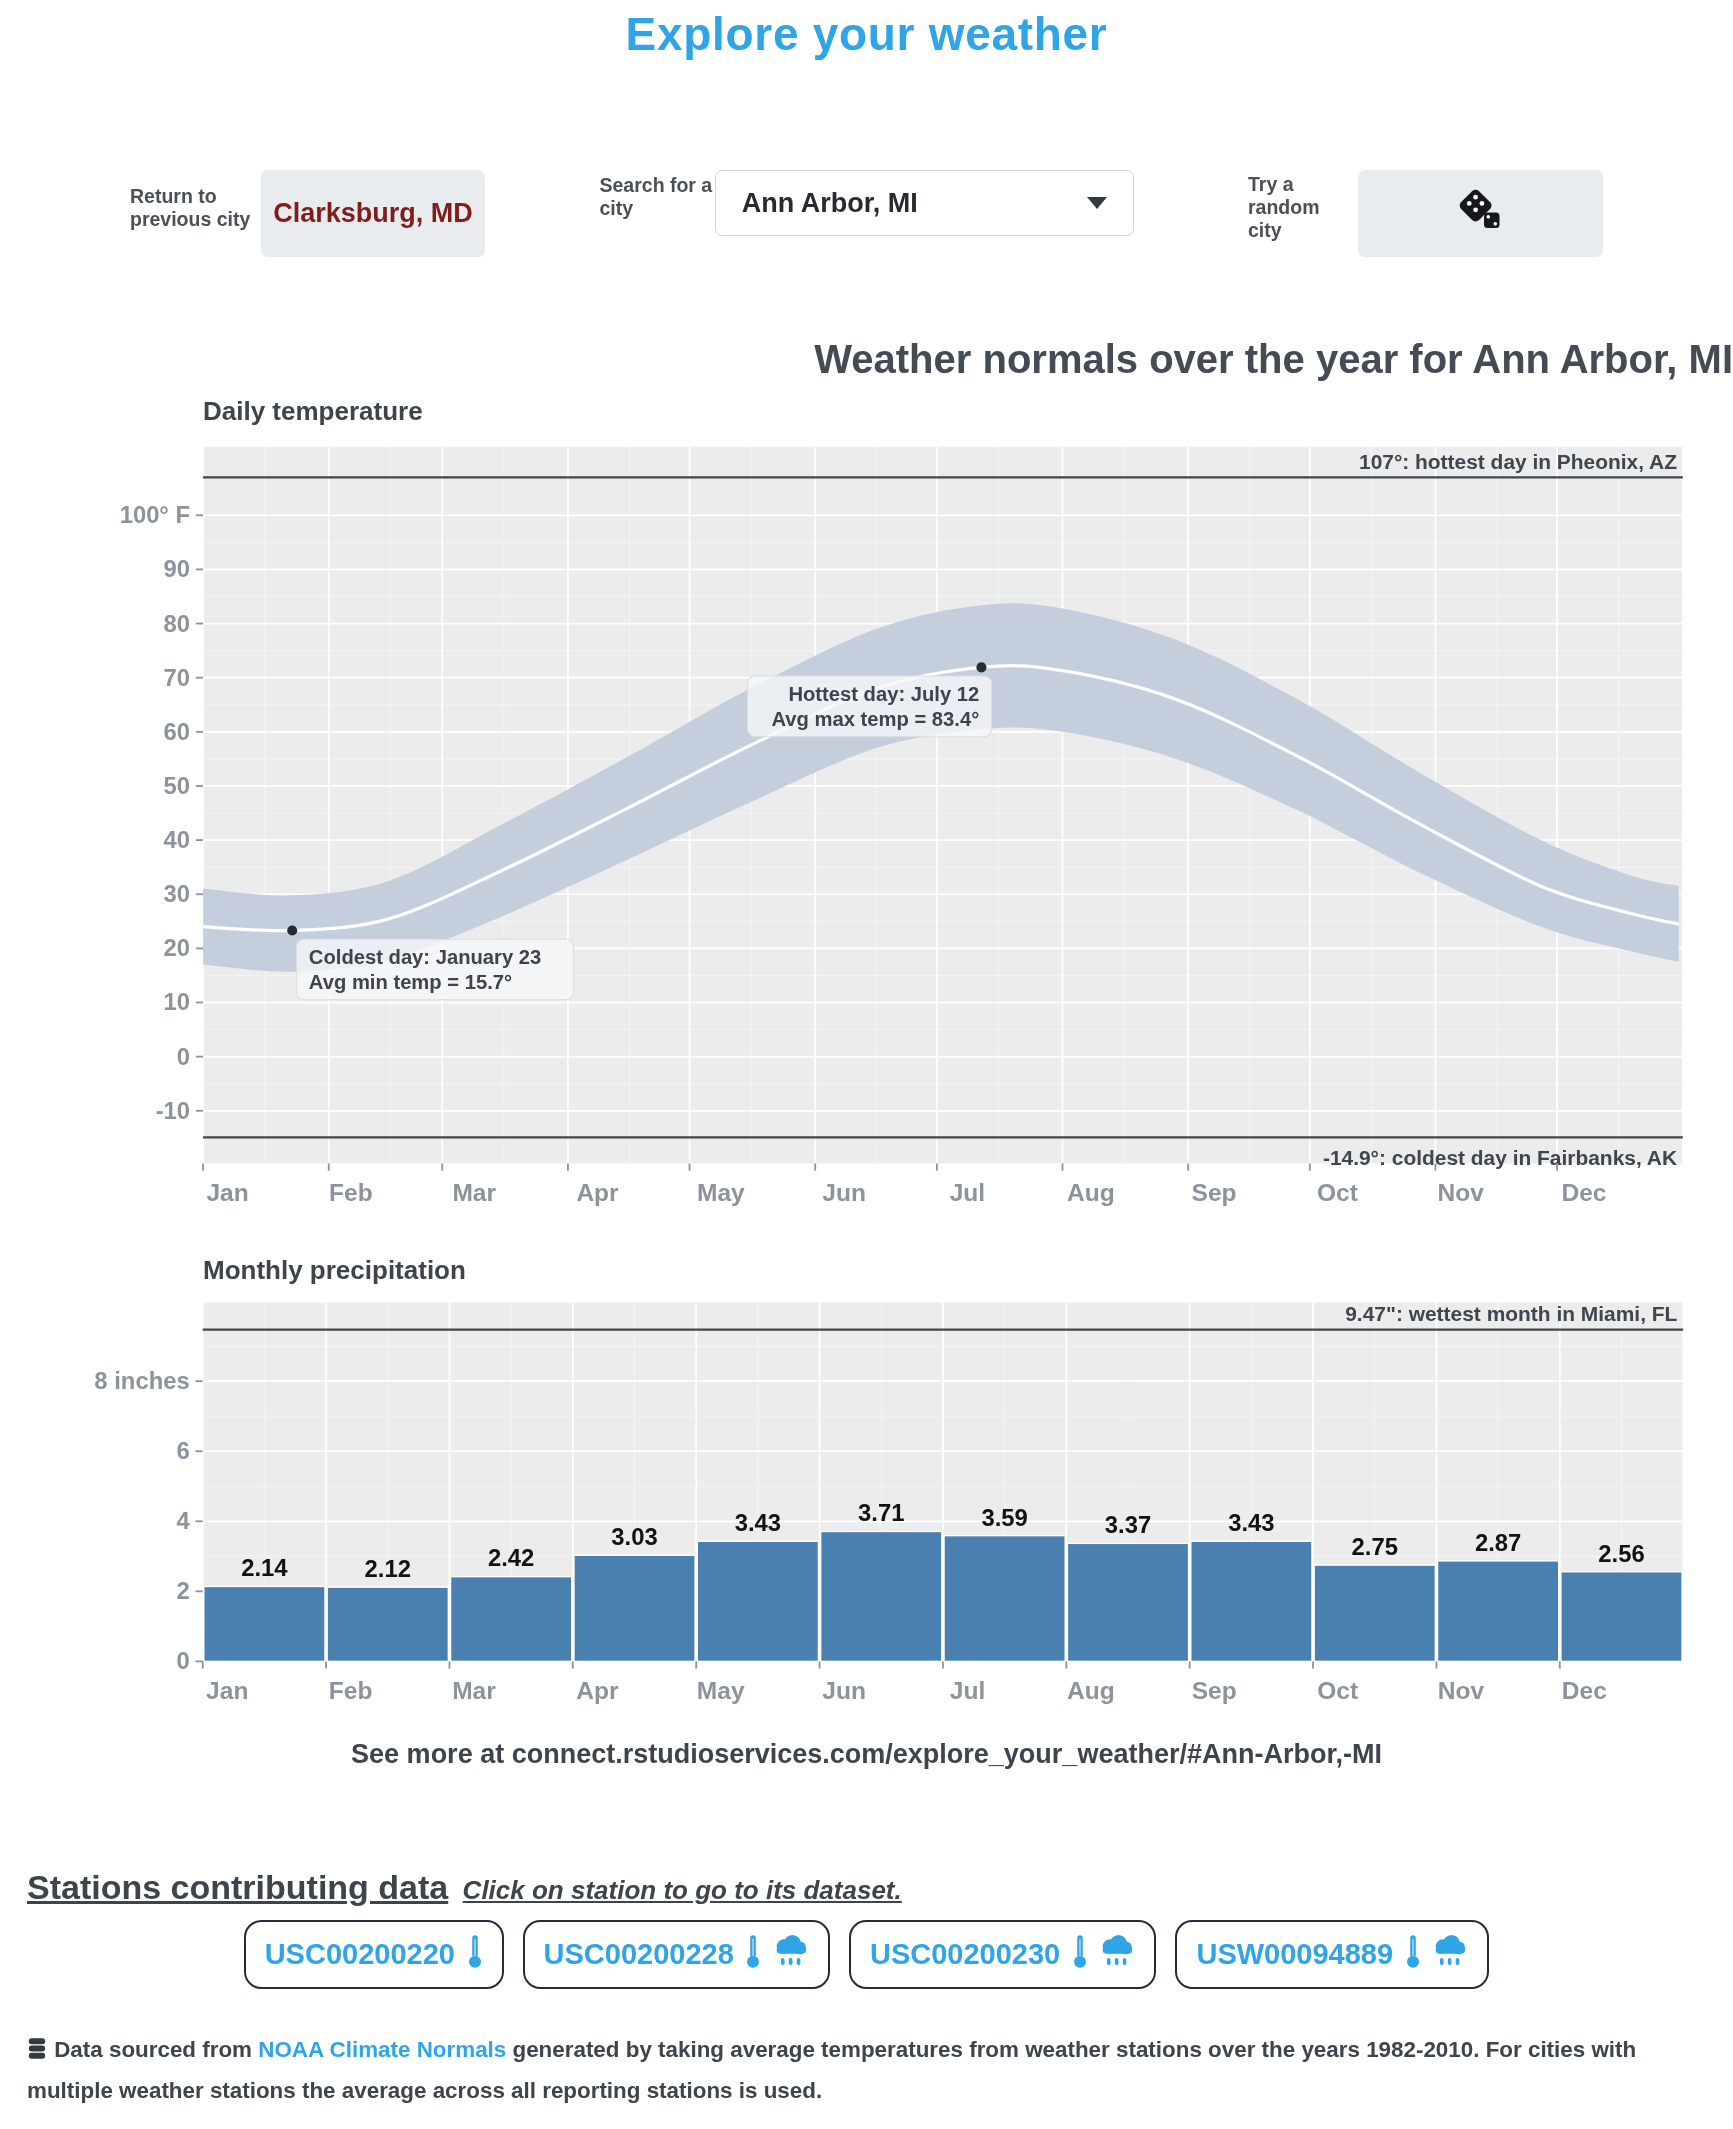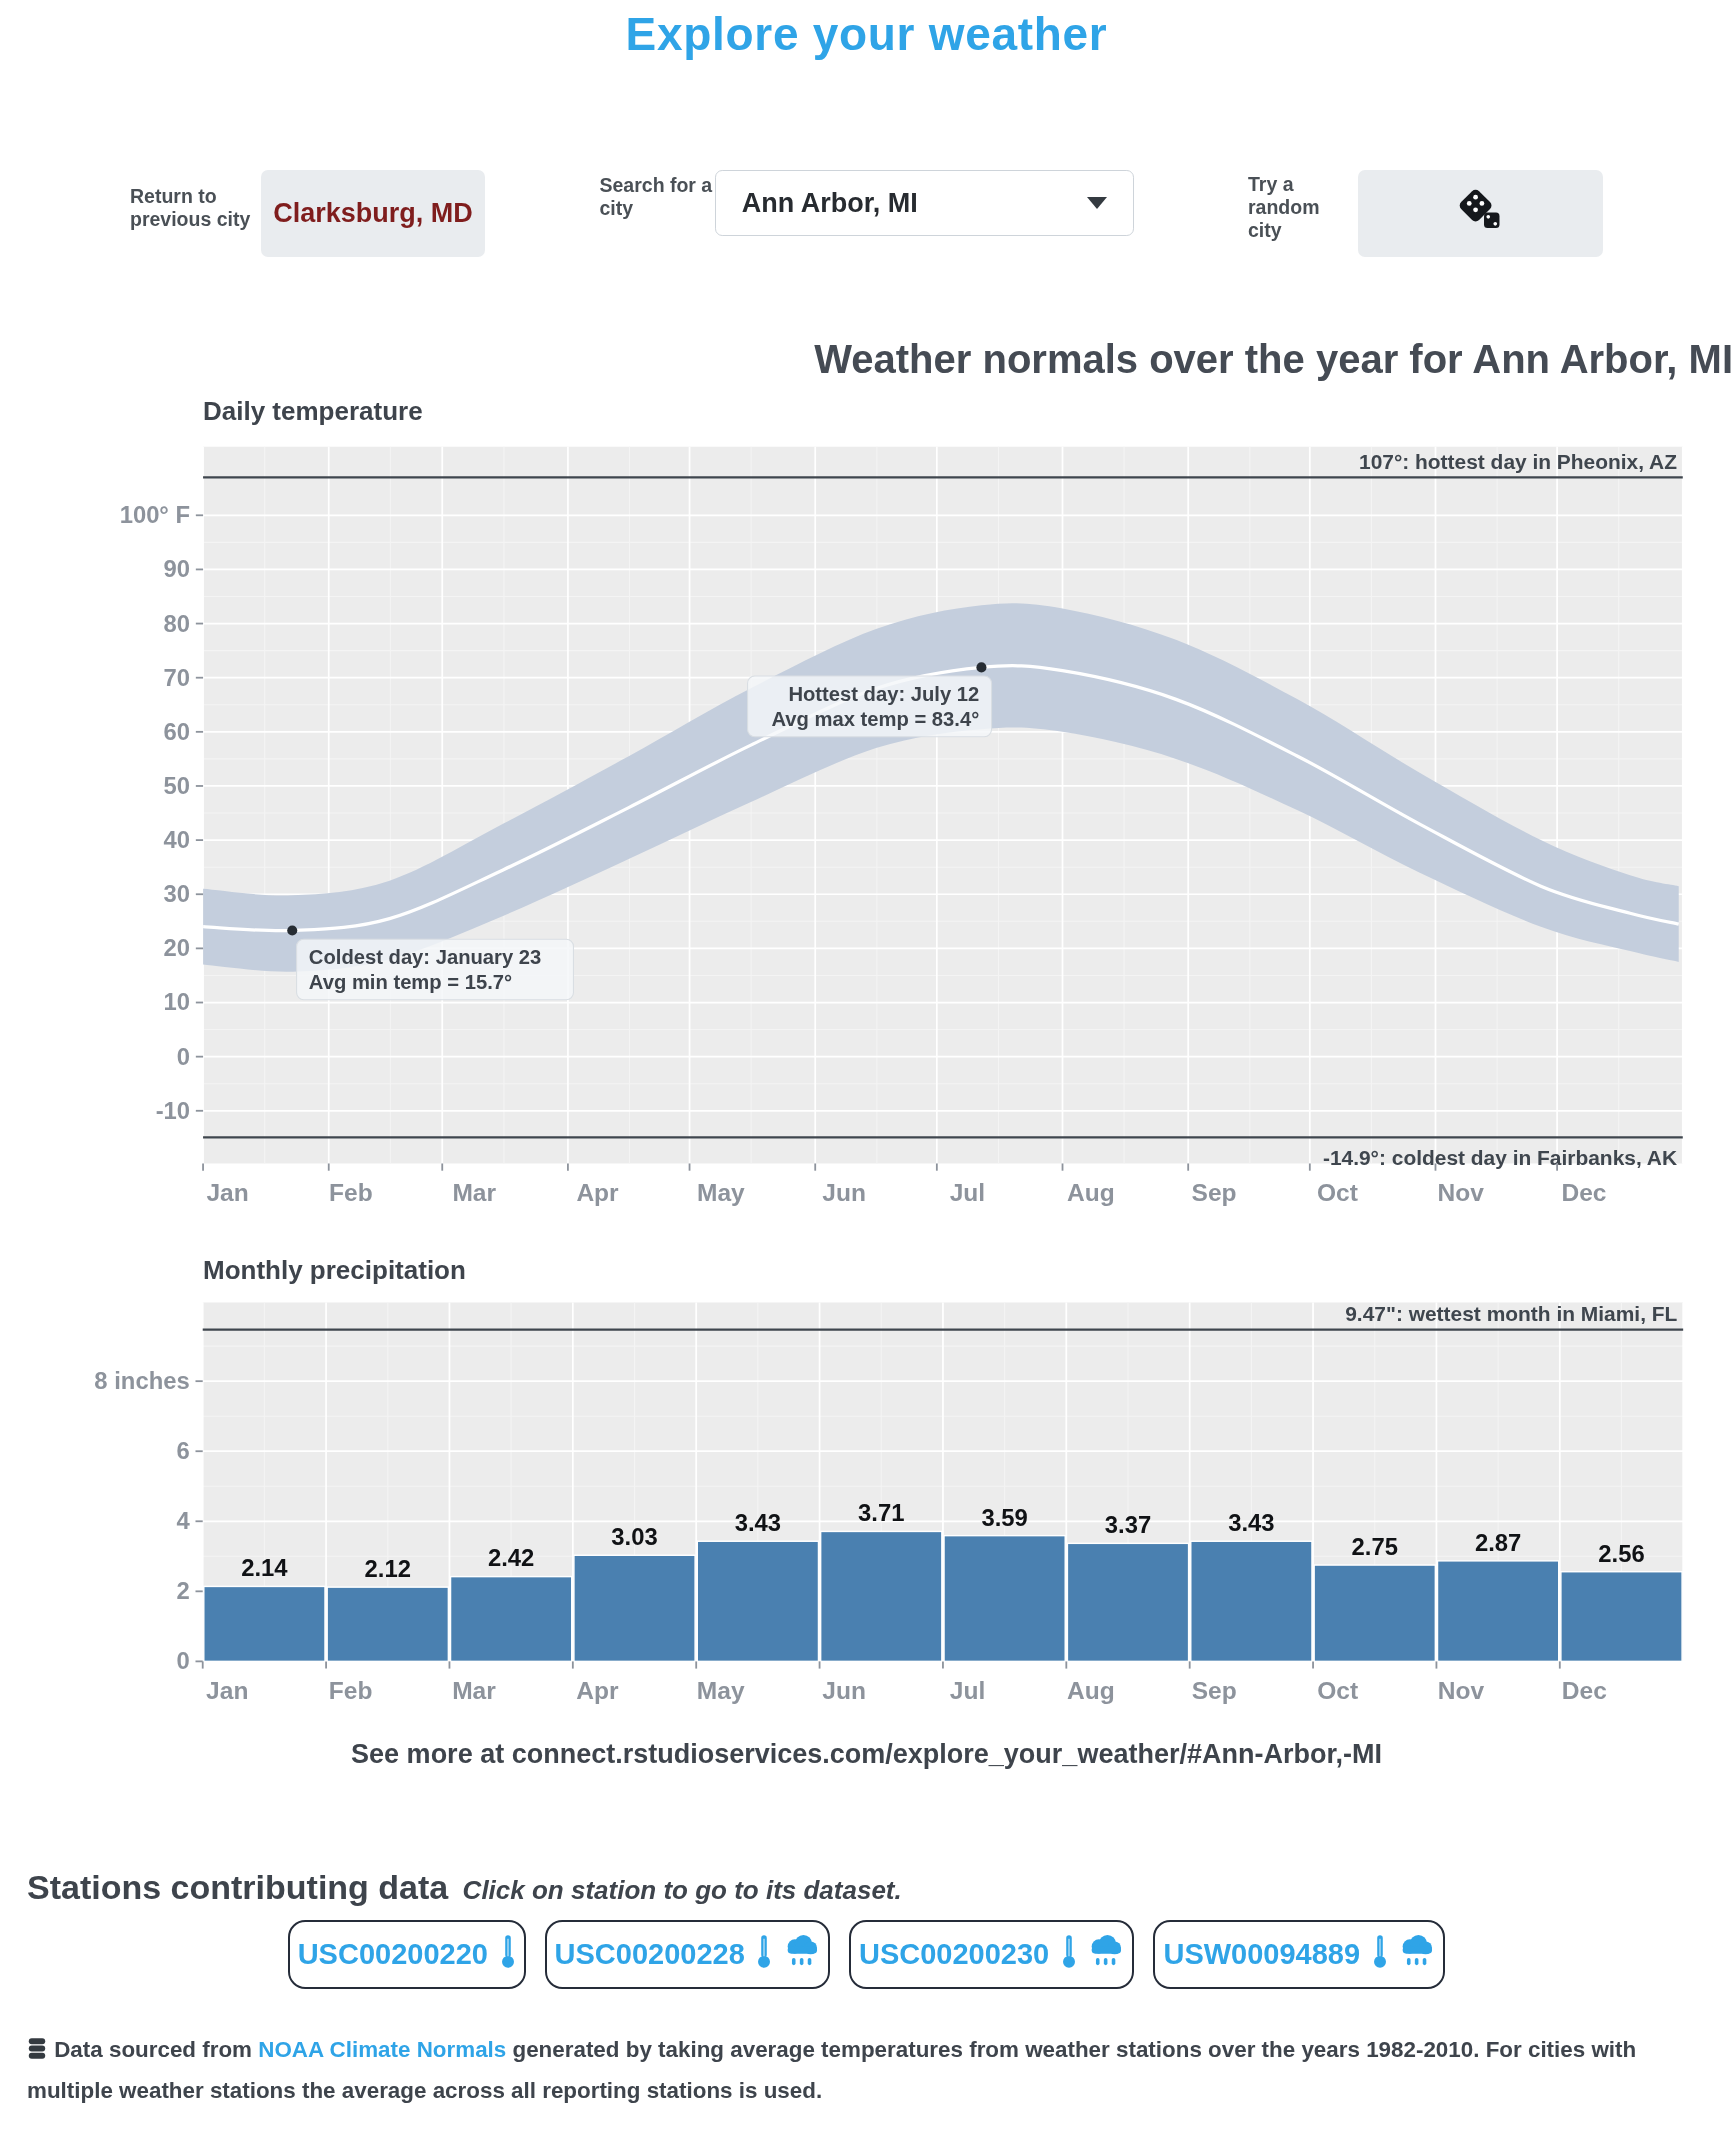--- a/index.html
+++ b/index.html
@@ -19,26 +19,26 @@
   .select .val{flex:1;text-align:left;}
   .caret{width:0;height:0;border-left:10px solid transparent;border-right:10px solid transparent;border-top:12.3px solid #343a40;margin-left:17.3px;}
   
   #charts-heading{top:337px;left:0;width:100%;text-align:right;font-size:40px;color:#454b54;}
   .chart-title{font-size:26px;color:#3e444c;}
   #temp-title{top:396px;left:203px;}
   #precip-title{top:1255px;left:203px;}
   svg text{font-family:"Liberation Sans","DejaVu Sans",sans-serif;font-weight:700;}
   #see-more{top:1739px;left:0;width:100%;text-align:center;font-size:27px;color:#3e444c;}
   
-  #stations-head{top:1868px;left:27px;display:flex;align-items:baseline;gap:14.4px;}
+  #stations-head{top:1868px;left:27px;display:flex;align-items:baseline;gap:14.4px;text-decoration:underline;}
   #stations-heading{font-size:34px;color:#3e444c;}
   #stations-sub{font-size:26px;font-style:italic;color:#3e444c;}
   #stations-row{top:1920px;left:0;width:100%;display:flex;justify-content:center;gap:19px;}
   .station-btn{height:69px;background:#fff;border:2.5px solid #252c39;border-radius:17.3px;display:flex;align-items:center;
-               gap:11.6px;padding:0 8px;font-family:inherit;font-weight:700;font-size:29px;color:#2fa4e7;cursor:pointer;}
+               gap:11.6px;padding:0 19px;font-family:inherit;font-weight:700;font-size:29px;color:#2fa4e7;cursor:pointer;}
   
   #footer{top:2031px;left:27px;width:1687px;font-size:22.4px;color:#3e444c;line-height:1.68;}
   #footer .link{color:#2fa4e7;}
   .inline-icon{display:inline-block;vertical-align:-2.9px;margin-right:7.2px;}
 </style>
 </head>
 <body>
 
 <div id="app">
 

